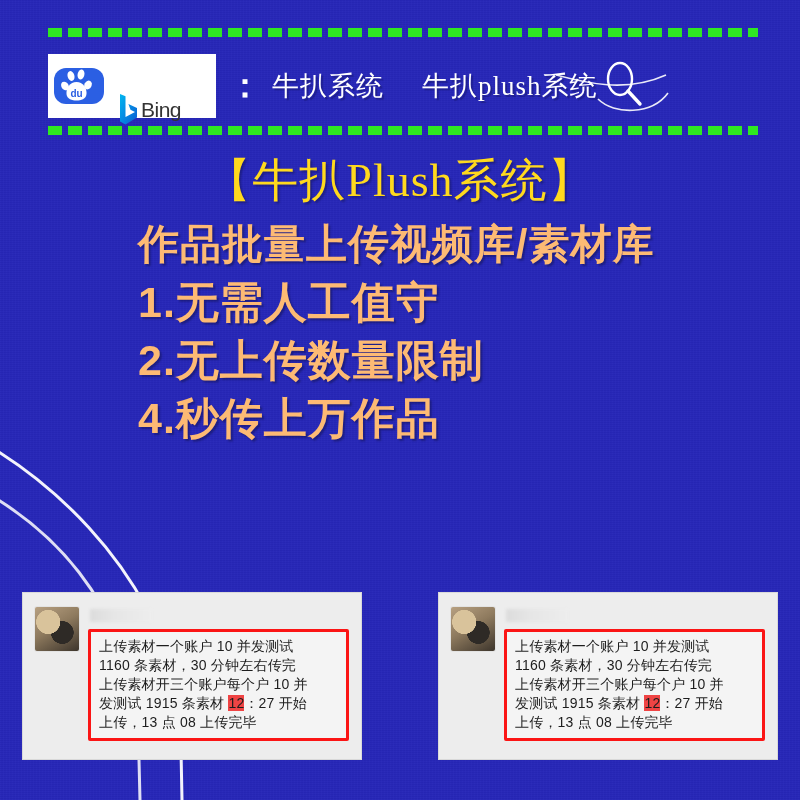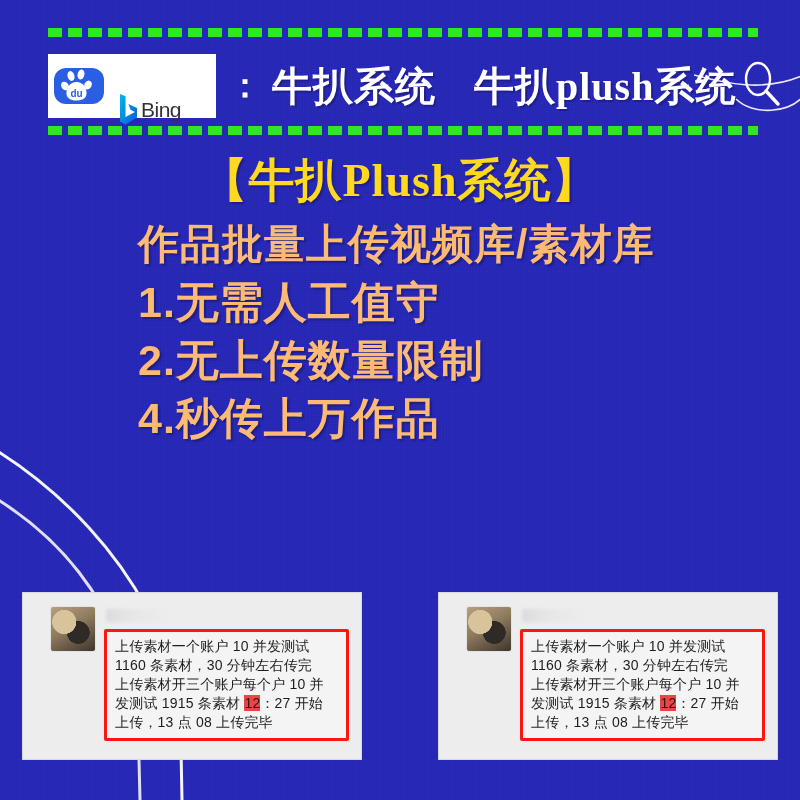--- a/index.html
+++ b/index.html
@@ -69,38 +69,38 @@
   .colon {
     color:#fff; font-size:34px; font-weight:bold;
     margin:0 10px 0 12px;
     font-family:"Liberation Serif", serif;
     flex:0 0 auto;
     line-height:1;
   }
   .head-title {
     color:#fff;
     font-family:"Liberation Serif", serif;
-    font-weight:bold;
-    font-size:40px;
+    font-weight:normal;
+    font-size:27px;
     letter-spacing:1px;
     white-space:nowrap;
     text-shadow:2px 2px 1px rgba(0,0,0,0.22);
     flex:0 0 auto;
   }
   .head-title.second { margin-left:38px; }
   .mag-wrap { position:relative; width:70px; height:70px; margin-left:4px; flex:0 0 auto; }
 
   
   .main-title {
     position:absolute;
     top:150px; left:0; width:100%;
     text-align:center;
     color:#ffd91e;
     font-family:"Liberation Serif", serif;
-    font-weight:bold;
+    font-weight:normal;
     font-size:46px;
     letter-spacing:1px;
     z-index:5;
     text-shadow:2px 2px 2px rgba(0,0,0,0.25);
   }
 
   
   .features {
     position:absolute;
     top:215px; left:138px; right:40px;
@@ -124,21 +124,21 @@
     top:592px; left:0; width:100%;
     display:flex; justify-content:space-between;
     padding:0 22px;
     z-index:5;
   }
   .card {
     width:340px; height:168px;
     background:#ededed;
     border:1px solid #d9d9d9;
     position:relative;
-    padding:14px 12px 10px 28px;
+    padding:14px 12px 10px 12px;
     display:flex;
     gap:9px;
   }
   .avatar {
     width:44px; height:44px;
     flex:0 0 auto;
     border-radius:2px;
     background:
       radial-gradient(circle at 30% 34%, #d9c39b 0 28%, transparent 29%),
       radial-gradient(circle at 62% 58%, #2e2a26 0 30%, transparent 31%),

